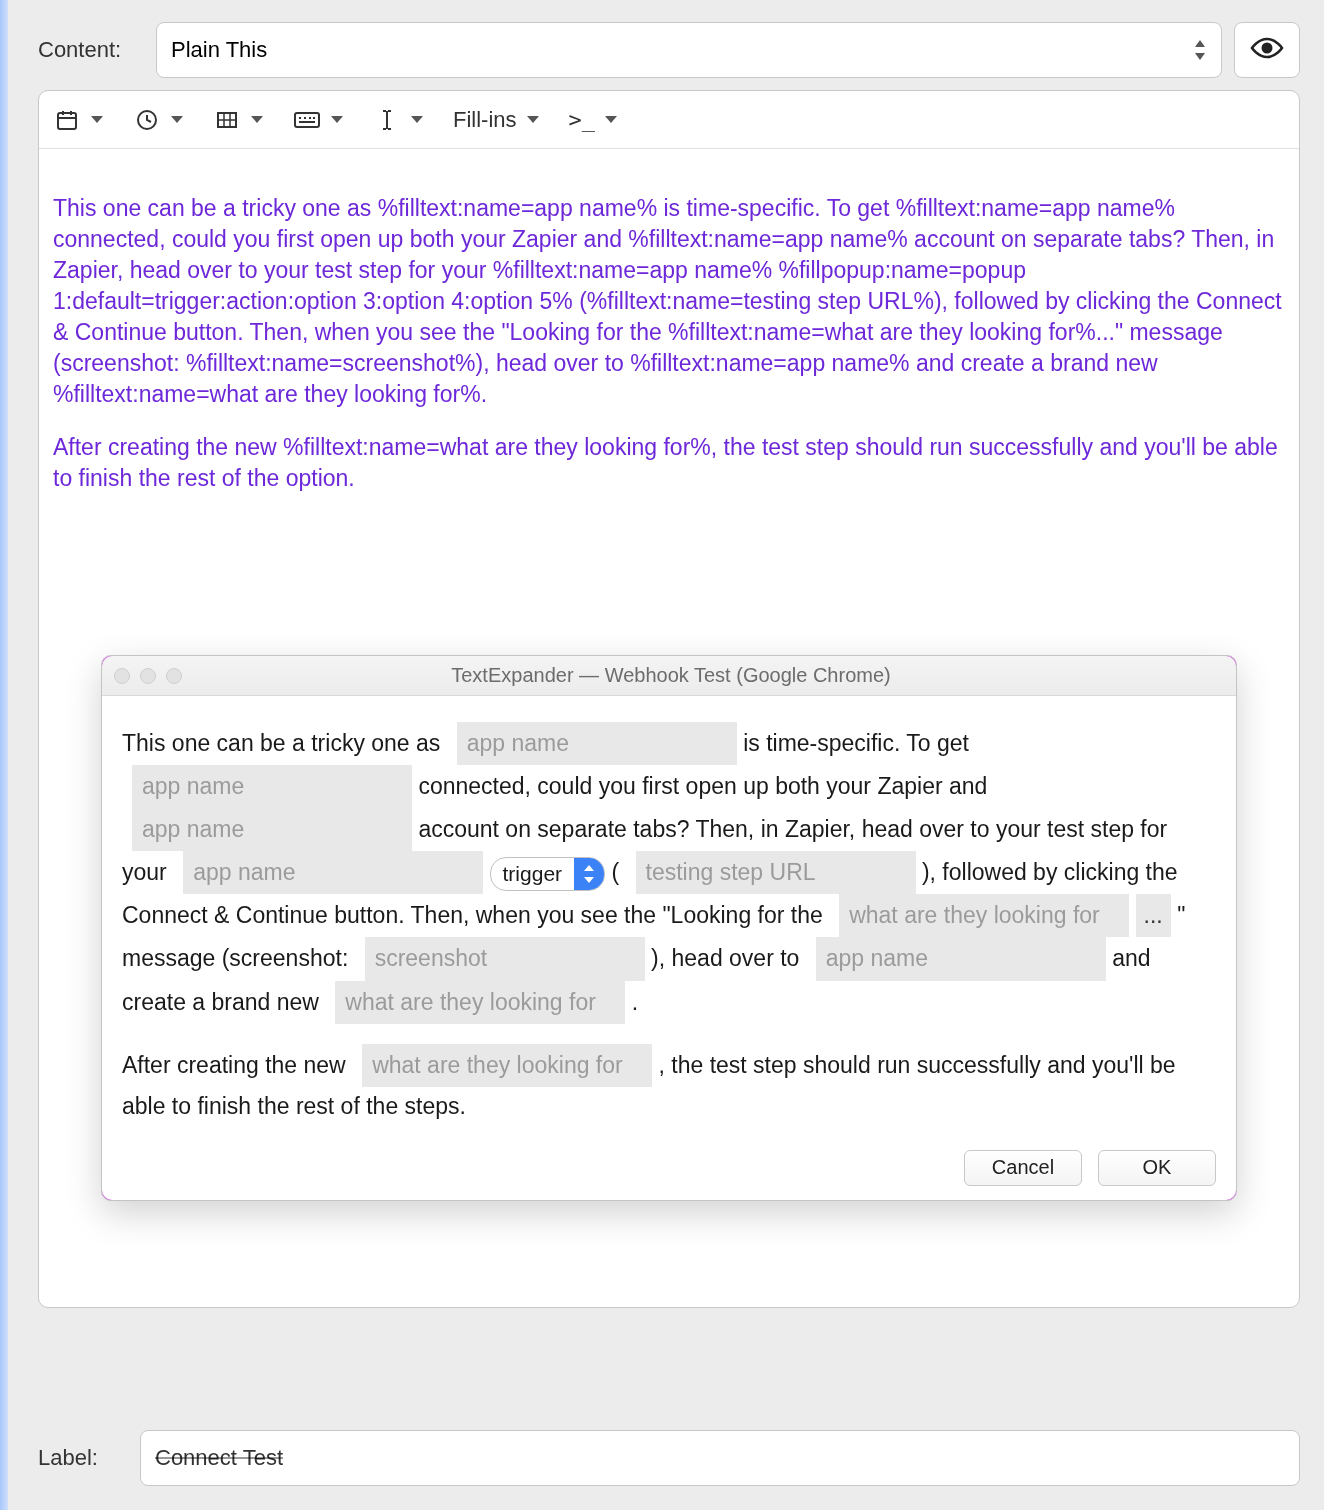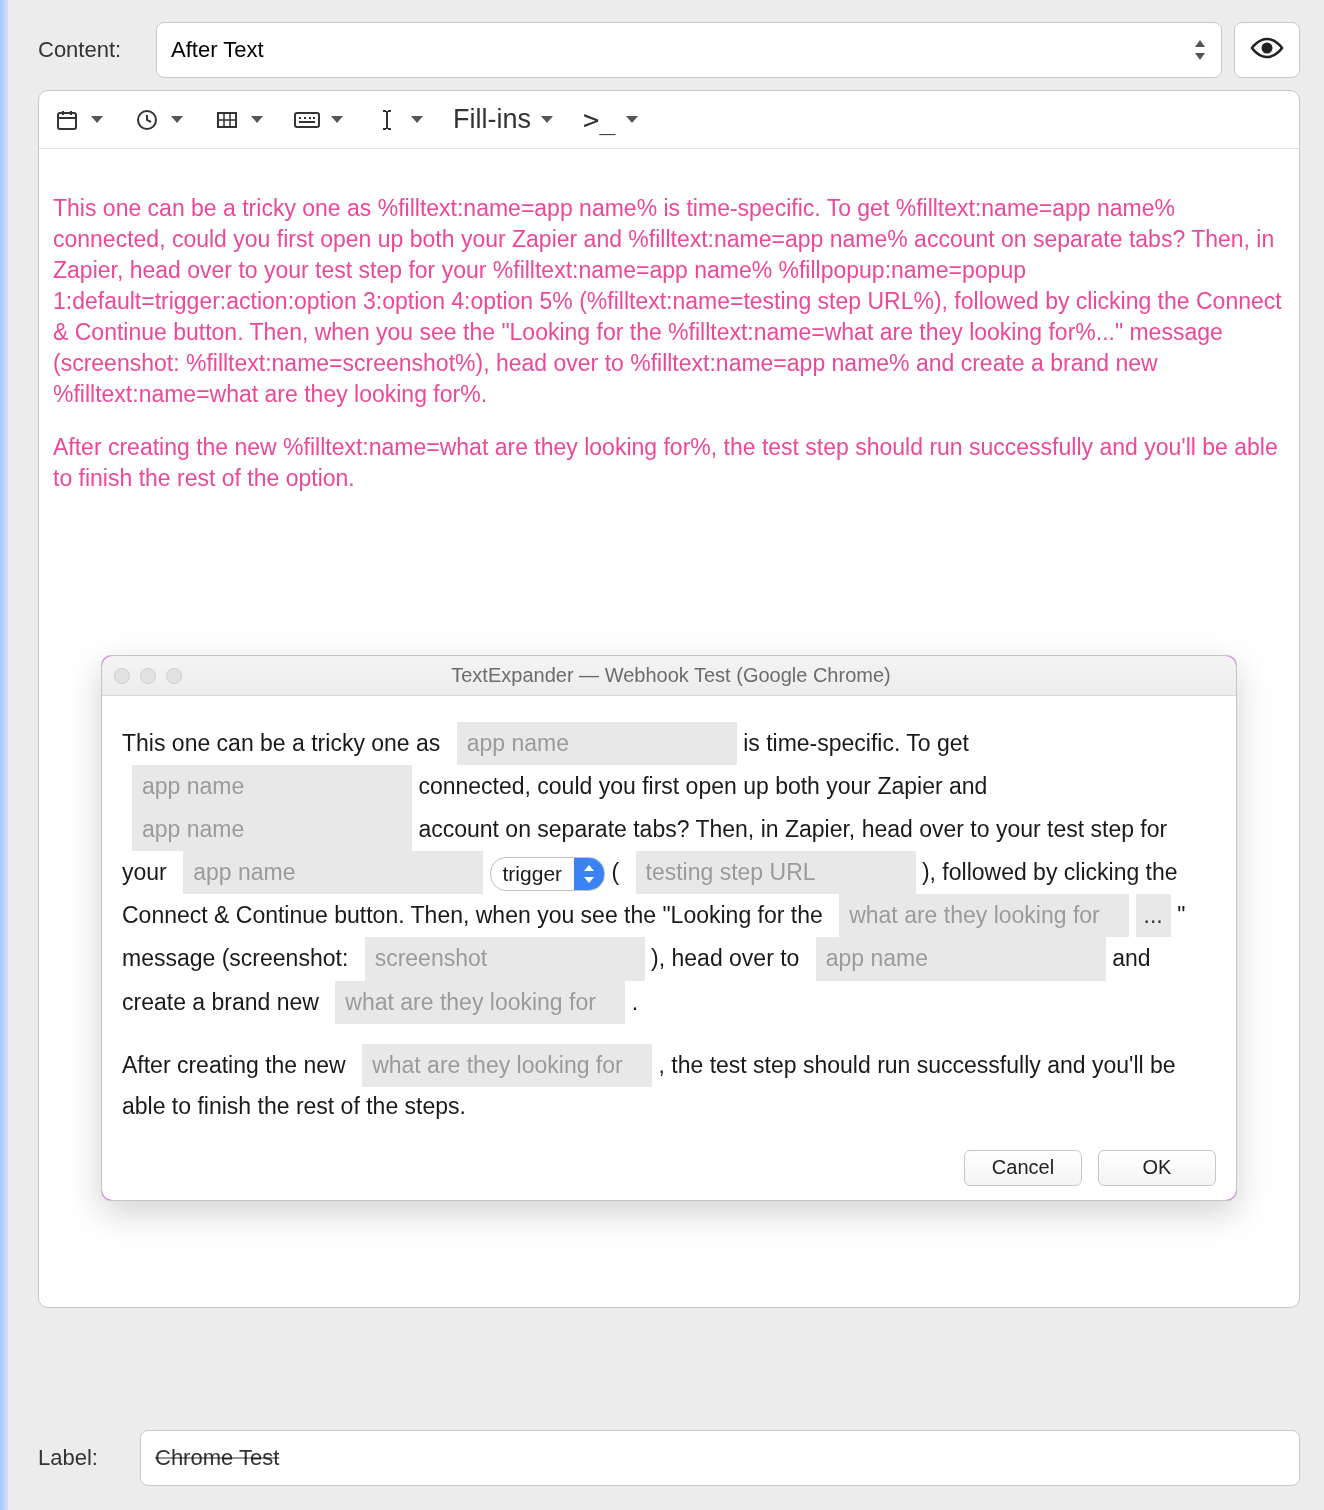--- a/index.html
+++ b/index.html
@@ -66,39 +66,39 @@
     height: 1218px;
     position: relative;
     overflow: hidden;
   }
   .toolbar {
     height: 58px;
     border-bottom: 1px solid #e0e0e0;
     display: flex; align-items: center;
     padding-left: 14px;
     gap: 30px;
-    font-size: 27px;
+    font-size: 22px;
     color: #333;
   }
   .tb-item { display: inline-flex; align-items: center; gap: 6px; cursor: default; }
   .dd-caret {
     display: inline-block; width: 0; height: 0;
     border-left: 6px solid transparent;
     border-right: 6px solid transparent;
     border-top: 7px solid #555;
     margin-left: 4px;
   }
   .icon-box {
     display: inline-flex; align-items: center; justify-content: center;
     width: 28px; height: 24px;
   }
   .snippet-body {
     padding: 44px 14px 14px 14px;
     font-size: 23px;
-    color: #ec4899;
+    color: #6d28d9;
     line-height: 1.35;
   }
   .snippet-body p { margin-bottom: 22px; }
 
   .dialog {
     position: absolute;
     left: 62px;
     top: 564px;
     width: 1136px;
     background: #d946ef;
@@ -203,21 +203,21 @@
 </head>
 <body>
 
 <div class="blue-edge"></div>
 
 <div class="outer">
 
   <div class="row content-row">
     <div class="label-cell">Content:</div>
     <div class="select-like">
-      <span>After Text</span>
+      <span>Plain This</span>
       <span class="select-carets"></span>
     </div>
     <div class="eye-btn">
       <span>
         <svg width="36" height="24" viewBox="0 0 36 24">
           <path d="M18 3 C9 3 3 12 3 12 s6 9 15 9 15-9 15-9 S27 3 18 3 Z" fill="none" stroke="#222" stroke-width="2.5"></path>
           <circle cx="18" cy="12" r="5.5" fill="#222"></circle>
         </svg>
       </span>
     </div>
@@ -332,18 +332,18 @@
           <button>OK</button>
         </div>
       </div>
     </div>
   </div>
 
   <div class="bottom">
     <div class="row">
       <div class="label-cell" style="width:90px">Label:</div>
       <div class="input-like">
-        <span class="label-strike">Chrome Test</span>
+        <span class="label-strike">Connect Test</span>
       </div>
     </div>
   </div>
 
 </div>
 
 </body></html>

